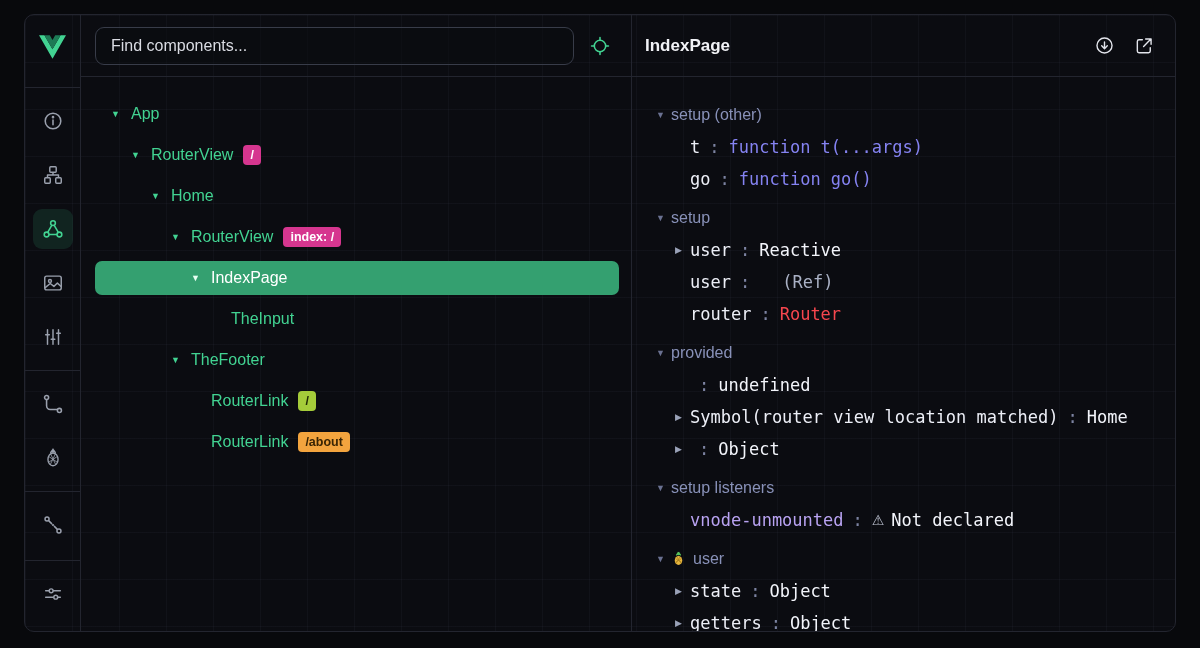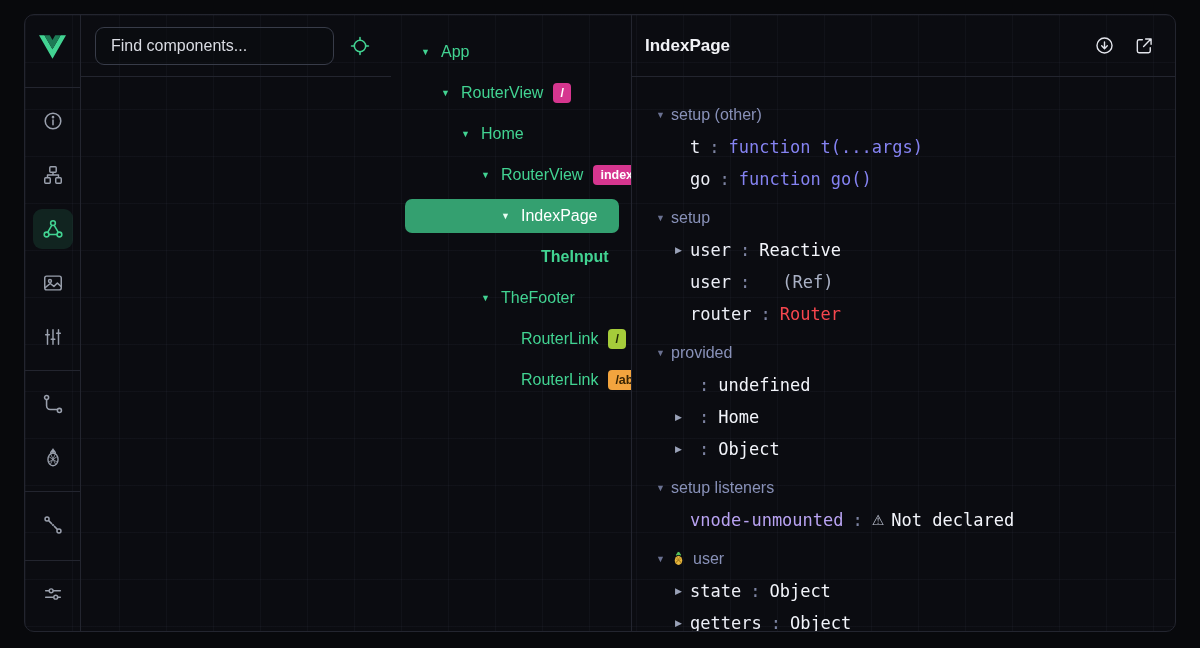--- a/index.html
+++ b/index.html
@@ -14,21 +14,21 @@
 
   
   .iconbar{width:56px;flex:none;border-right:1px solid #23252f;display:flex;flex-direction:column;align-items:center;padding:8px 0 10px}
   .logo{height:48px;display:flex;align-items:center;justify-content:center;margin-bottom:10px}
   .ib-sep{width:100%;height:1px;background:#23252f;margin:6px 0;flex:none}
   .ib-btn{width:40px;height:40px;border-radius:9px;display:flex;align-items:center;justify-content:center;color:#9aa0ad;margin:7px 0;cursor:pointer;flex:none}
   .ib-btn.active{background:rgba(66,211,146,0.12);color:var(--accent,#42d392)}
   .ib-spacer{flex:1}
 
   
-  .tree-panel{width:551px;flex:none;display:flex;flex-direction:row;border-right:1px solid #23252f}
+  .tree-panel{width:551px;flex:none;display:flex;flex-direction:column;border-right:1px solid #23252f}
   .panel-header{height:62px;flex:none;border-bottom:1px solid #23252f;display:flex;align-items:center;padding:0 14px}
   .search-box{flex:1;height:38px;border:1px solid #383c49;border-radius:9px;display:flex;align-items:center;padding:0 13px;background:rgba(10,11,15,0.5)}
   .search-box input{flex:1;background:transparent;border:0;outline:0;color:#e9eaee;font-size:16px;font-family:"Liberation Sans",sans-serif}
   .search-box input::placeholder{color:#dadce3;opacity:1}
   .picker-btn{width:34px;height:34px;margin-left:9px;display:flex;align-items:center;justify-content:center;color:var(--accent,#42d392);cursor:pointer}
 
   .tree-body{flex:1;padding:20px 12px 0 14px;overflow:hidden}
   .tree-row{height:34px;margin-bottom:7px;border-radius:7px;display:flex;align-items:center;font-size:16px;color:var(--accent,#42d392);cursor:pointer;white-space:nowrap}
   .tree-row.selected{background:var(--selected-row,#34a070);color:#fff}
   .t-arrow{width:20px;flex:none;font-size:9px;color:var(--accent,#42d392)}
@@ -178,21 +178,21 @@
         </div>
         <div class="tree-row" style="padding-left: 76px;">
           <span class="t-arrow">▼</span>
           <span class="t-label">RouterView</span>
           <span class="badge badge-pink">index: /</span>
         </div>
         <div class="tree-row selected" style="padding-left: 96px;">
           <span class="t-arrow">▼</span>
           <span class="t-label">IndexPage</span>
         </div>
-        <div class="tree-row" style="padding-left: 116px; font-weight: bold;">
+        <div class="tree-row" style="padding-left: 116px;">
           <span class="t-arrow"></span>
           <span class="t-label">TheInput</span>
         </div>
         <div class="tree-row" style="padding-left: 76px;">
           <span class="t-arrow">▼</span>
           <span class="t-label">TheFooter</span>
         </div>
         <div class="tree-row" style="padding-left: 96px;">
           <span class="t-arrow"></span>
           <span class="t-label">RouterLink</span>
@@ -265,20 +265,21 @@
           <span class="sec-arrow">▼</span>
           <span class="sec-title">provided</span>
         </div>
         <div class="insp-row">
           <span class="r-arrow"></span>
           <span class="colon">:</span>
           <span class="val">undefined</span>
         </div>
         <div class="insp-row">
           <span class="r-arrow">▶</span>
+          <span class="key">Symbol(router view location matched)</span>
           <span class="colon">:</span>
           <span class="val">Home</span>
         </div>
         <div class="insp-row">
           <span class="r-arrow">▶</span>
           <span class="colon">:</span>
           <span class="val">Object</span>
         </div>
         <div class="sec-header">
           <span class="sec-arrow">▼</span>

